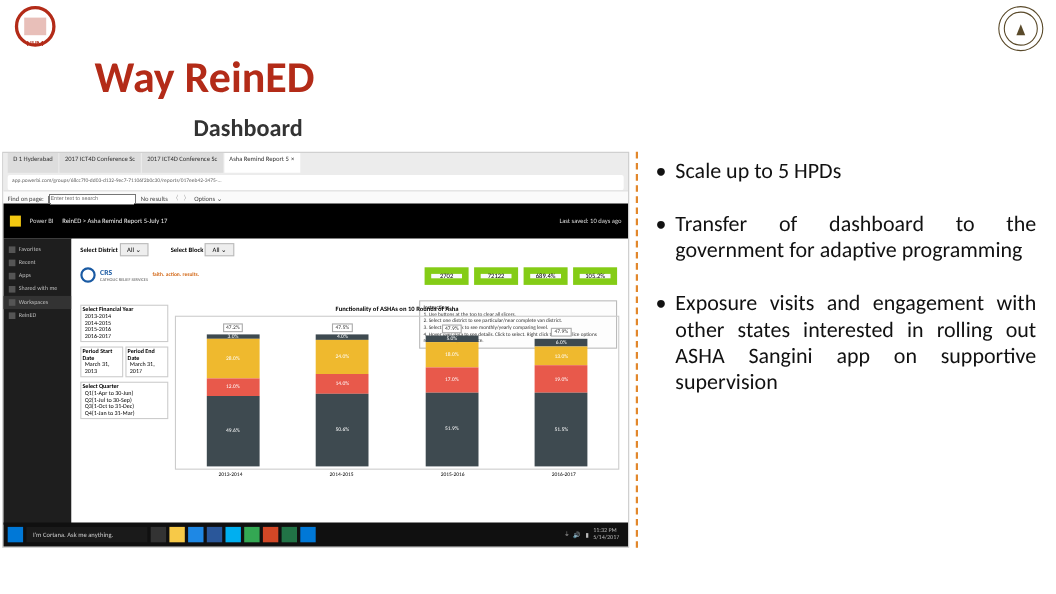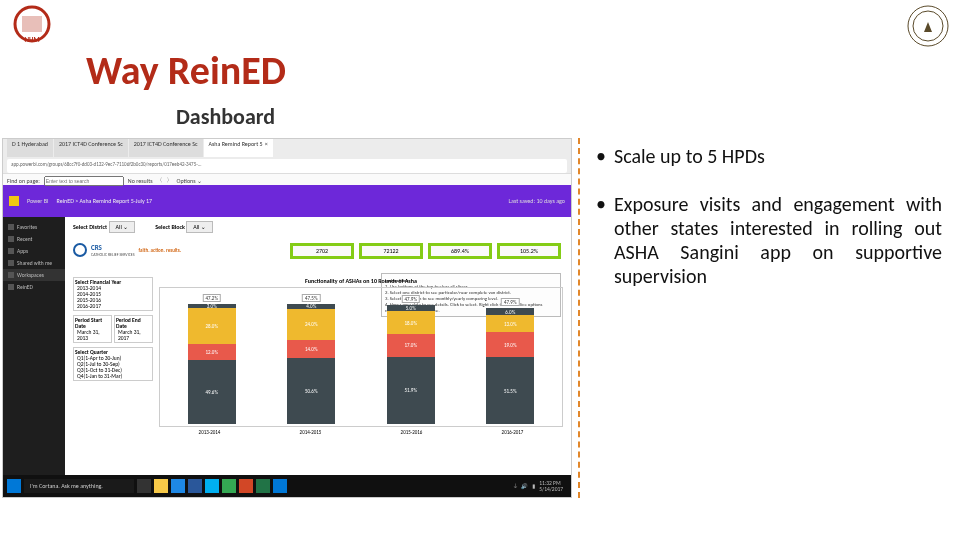--- a/index.html
+++ b/index.html
@@ -15,38 +15,38 @@
 
   .screenshot { position:absolute; left:2px; top:138px; width:570px; height:360px; border:1px solid #ccc; background:#f4f4f4; overflow:hidden; font-size:6px; }
   .browser-chrome { height:46px; background:#ececec; }
   .tabstrip { height:18px; display:flex; align-items:flex-end; gap:1px; padding-left:4px; }
   .tab { background:#ddd; height:26px; padding:12px 5px; font-size:6px; color:#333; border-radius:2px 2px 0 0; display:flex; align-items:center; gap:2px; white-space:nowrap; }
   .tab.active { background:#fff; }
   .addrbar { height:14px; background:#fff; margin:2px 4px 0; border-radius:2px; padding:2px 4px; color:#666; font-size:5px; overflow:hidden; white-space:nowrap; }
   .findbar { height:14px; background:#fafafa; border-top:1px solid #ddd; display:flex; align-items:center; gap:4px; padding:0 4px; color:#444; }
   .findbar input { width:80px; height:10px; font-size:5px; }
 
-  .pbi-bar { height:18px; background:#6d28d9; display:flex; align-items:center; padding:16px 6px; gap:8px; color:#ddd; }
+  .pbi-bar { height:18px; background:#000000; display:flex; align-items:center; padding:16px 6px; gap:8px; color:#ddd; }
   .pbi-logo { width:10px; height:10px; background:#f2c811; }
   .pbi-breadcrumb { font-size:6px; color:#eee; }
 
   .pbi-body { display:flex; height:260px; }
   .pbi-side { width:62px; background:#1e1e1e; color:#bbb; display:flex; flex-direction:column; padding-top:4px; }
   .pbi-side-item { padding:3px 5px; font-size:5.5px; display:flex; gap:3px; align-items:center; }
   .pbi-side-item.sel { background:#333; }
   .sq { width:6px; height:6px; background:#555; display:inline-block; }
 
   .pbi-canvas { flex:1; background:#fff; padding:6px 8px; position:relative; }
   .hdr-row { display:flex; gap:20px; font-size:6px; margin-bottom:16px; }
   .dd { border:1px solid #bbb; padding:1px 6px; background:#eee; }
   .crs { position:absolute; left:8px; top:26px; display:flex; align-items:center; gap:4px; }
   .crs-logo { width:14px; height:14px; border-radius:50%; border:2px solid #1a5aa3; }
   .crs-text { font-size:7px; font-weight:700; color:#1a5aa3; }
   .boxes { position:absolute; right:10px; top:26px; display:flex; gap:5px; }
-  .metric { width:64px; height:16px; border:3px solid #84cc16; font-size:6px; display:flex; align-items:center; justify-content:center; background:#fafafa; }
+  .metric { width:40px; height:16px; border:6px solid #84cc16; font-size:6px; display:flex; align-items:center; justify-content:center; background:#fafafa; }
 
   .below { position:absolute; left:8px; top:60px; right:8px; display:flex; gap:6px; }
   .filters { width:80px; font-size:5.5px; }
   .filters .grp { border:1px solid #ccc; margin-bottom:4px; padding:1px; }
   .filters .grp div { padding:0 2px; }
   .chart-area { flex:1; }
   .chart-title { font-size:6px; text-align:center; margin-bottom:2px;font-weight:bold; }
   .chart { height:140px; display:flex; align-items:flex-end; justify-content:space-around; border:1px solid #ccc; padding:4px 2px 2px; position:relative; }
   .bar { width:48px; display:flex; flex-direction:column-reverse; position:relative; }
   .seg { width:100%; display:flex; align-items:center; justify-content:center; font-size:5px; color:#fff; }
@@ -268,15 +268,18 @@
   </div>
 </div>
 
 <div class="divider"></div>
 
 <ul class="bullets">
   <li>
       <span>Scale up to 5 HPDs</span>
     </li>
   <li>
+      <span>Transfer of dashboard to the government for adaptive programming</span>
+    </li>
+  <li>
       <span>Exposure visits and engagement with other states interested in rolling out ASHA Sangini app on supportive supervision</span>
     </li>
 </ul>
 
 </body></html>

